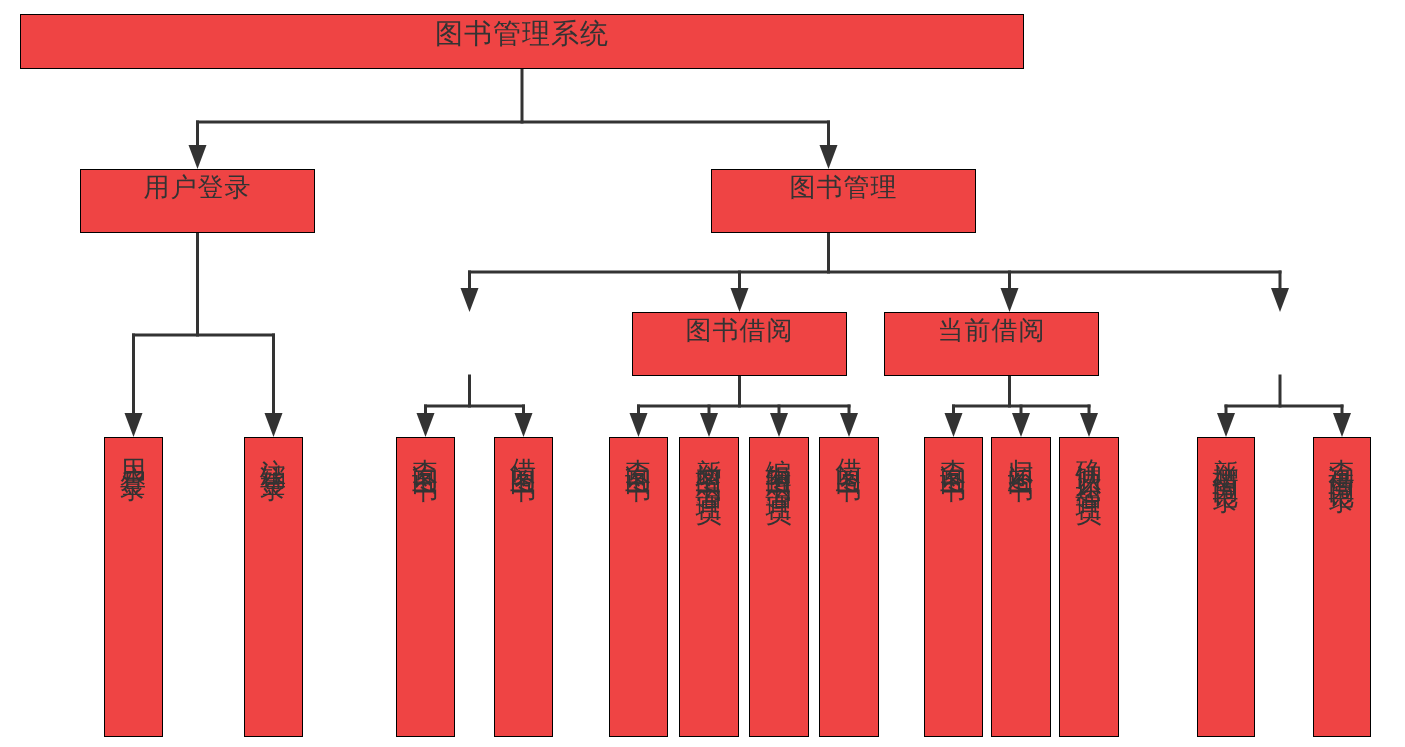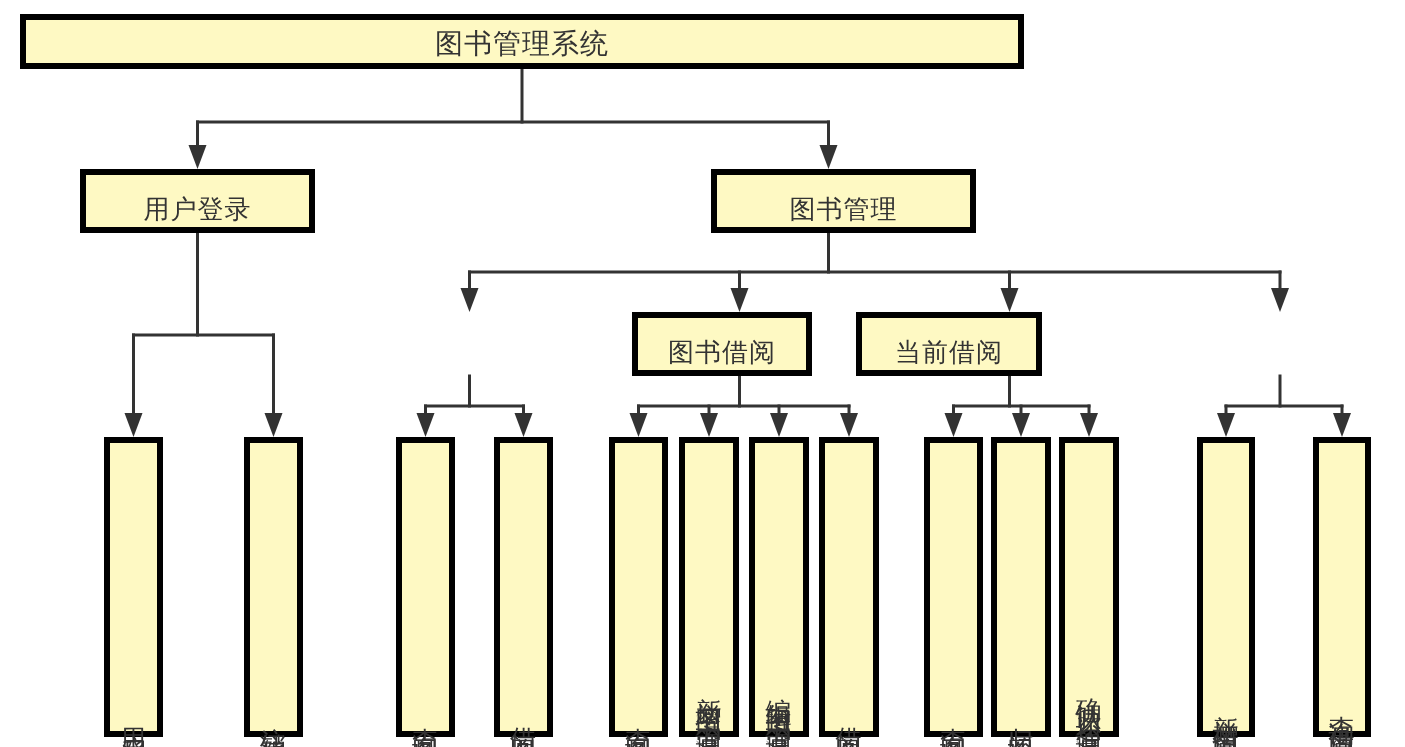--- a/index.html
+++ b/index.html
@@ -7,24 +7,24 @@
     position: relative;
     width: 1405px;
     height: 747px;
     background: #ffffff;
     font-family: "Liberation Sans", "DejaVu Sans", sans-serif;
     overflow: hidden;
   }
   .box {
     position: absolute;
     box-sizing: border-box;
-    border: 6px solid #000000;
-    background: #fef9c3;
+    border: 1px solid #000000;
+    background: #ef4444;
     display: flex;
-    align-items: flex-end;
+    align-items: flex-start;
     justify-content: center;
     color: #333333;
   }
   .hbox .lbl {
     font-size: 26px;
     letter-spacing: 1px;
     white-space: nowrap;
   }
   .titlebox .lbl {
     font-size: 28px;
@@ -120,24 +120,24 @@
     <span class="lbl">图书管理系统</span>
   </div>
 
   <div class="box hbox" style="left:80px;top:169px;width:235px;height:64px">
     <span class="lbl">用户登录</span>
   </div>
   <div class="box hbox" style="left:711px;top:169px;width:265px;height:64px">
     <span class="lbl">图书管理</span>
   </div>
 
-  <div class="box hbox" style="left:632px;top:312px;width:180px;height:64px">
+  <div class="box hbox" style="left:632px;top:312px;width:215px;height:64px">
     <span class="lbl">图书借阅</span>
   </div>
-  <div class="box hbox" style="left:856px;top:312px;width:186px;height:64px">
+  <div class="box hbox" style="left:884px;top:312px;width:215px;height:64px">
     <span class="lbl">当前借阅</span>
   </div>
 
   <div class="box" style="left:104px;top:437px;width:59px;height:300px">
     <span class="vtext">用户登录</span>
   </div>
   <div class="box" style="left:244px;top:437px;width:59px;height:300px">
     <span class="vtext">注销登录</span>
   </div>
 

